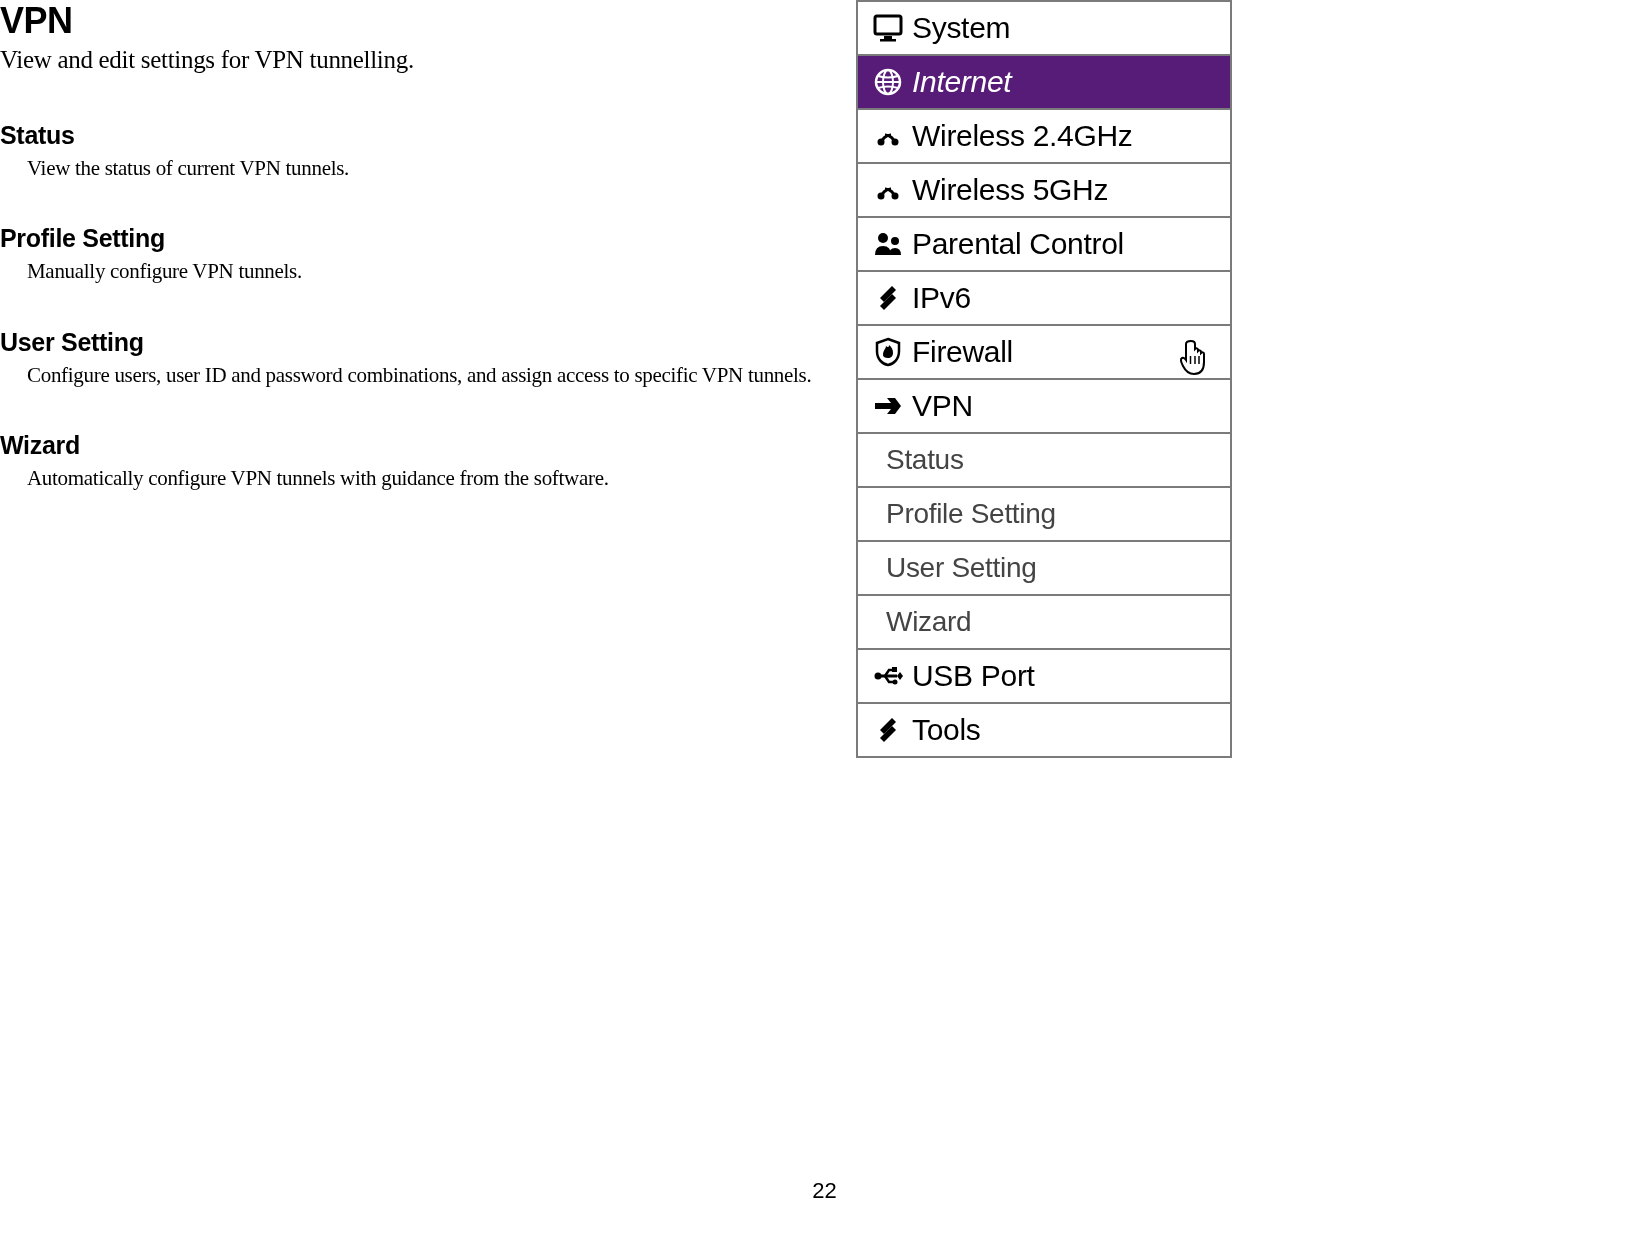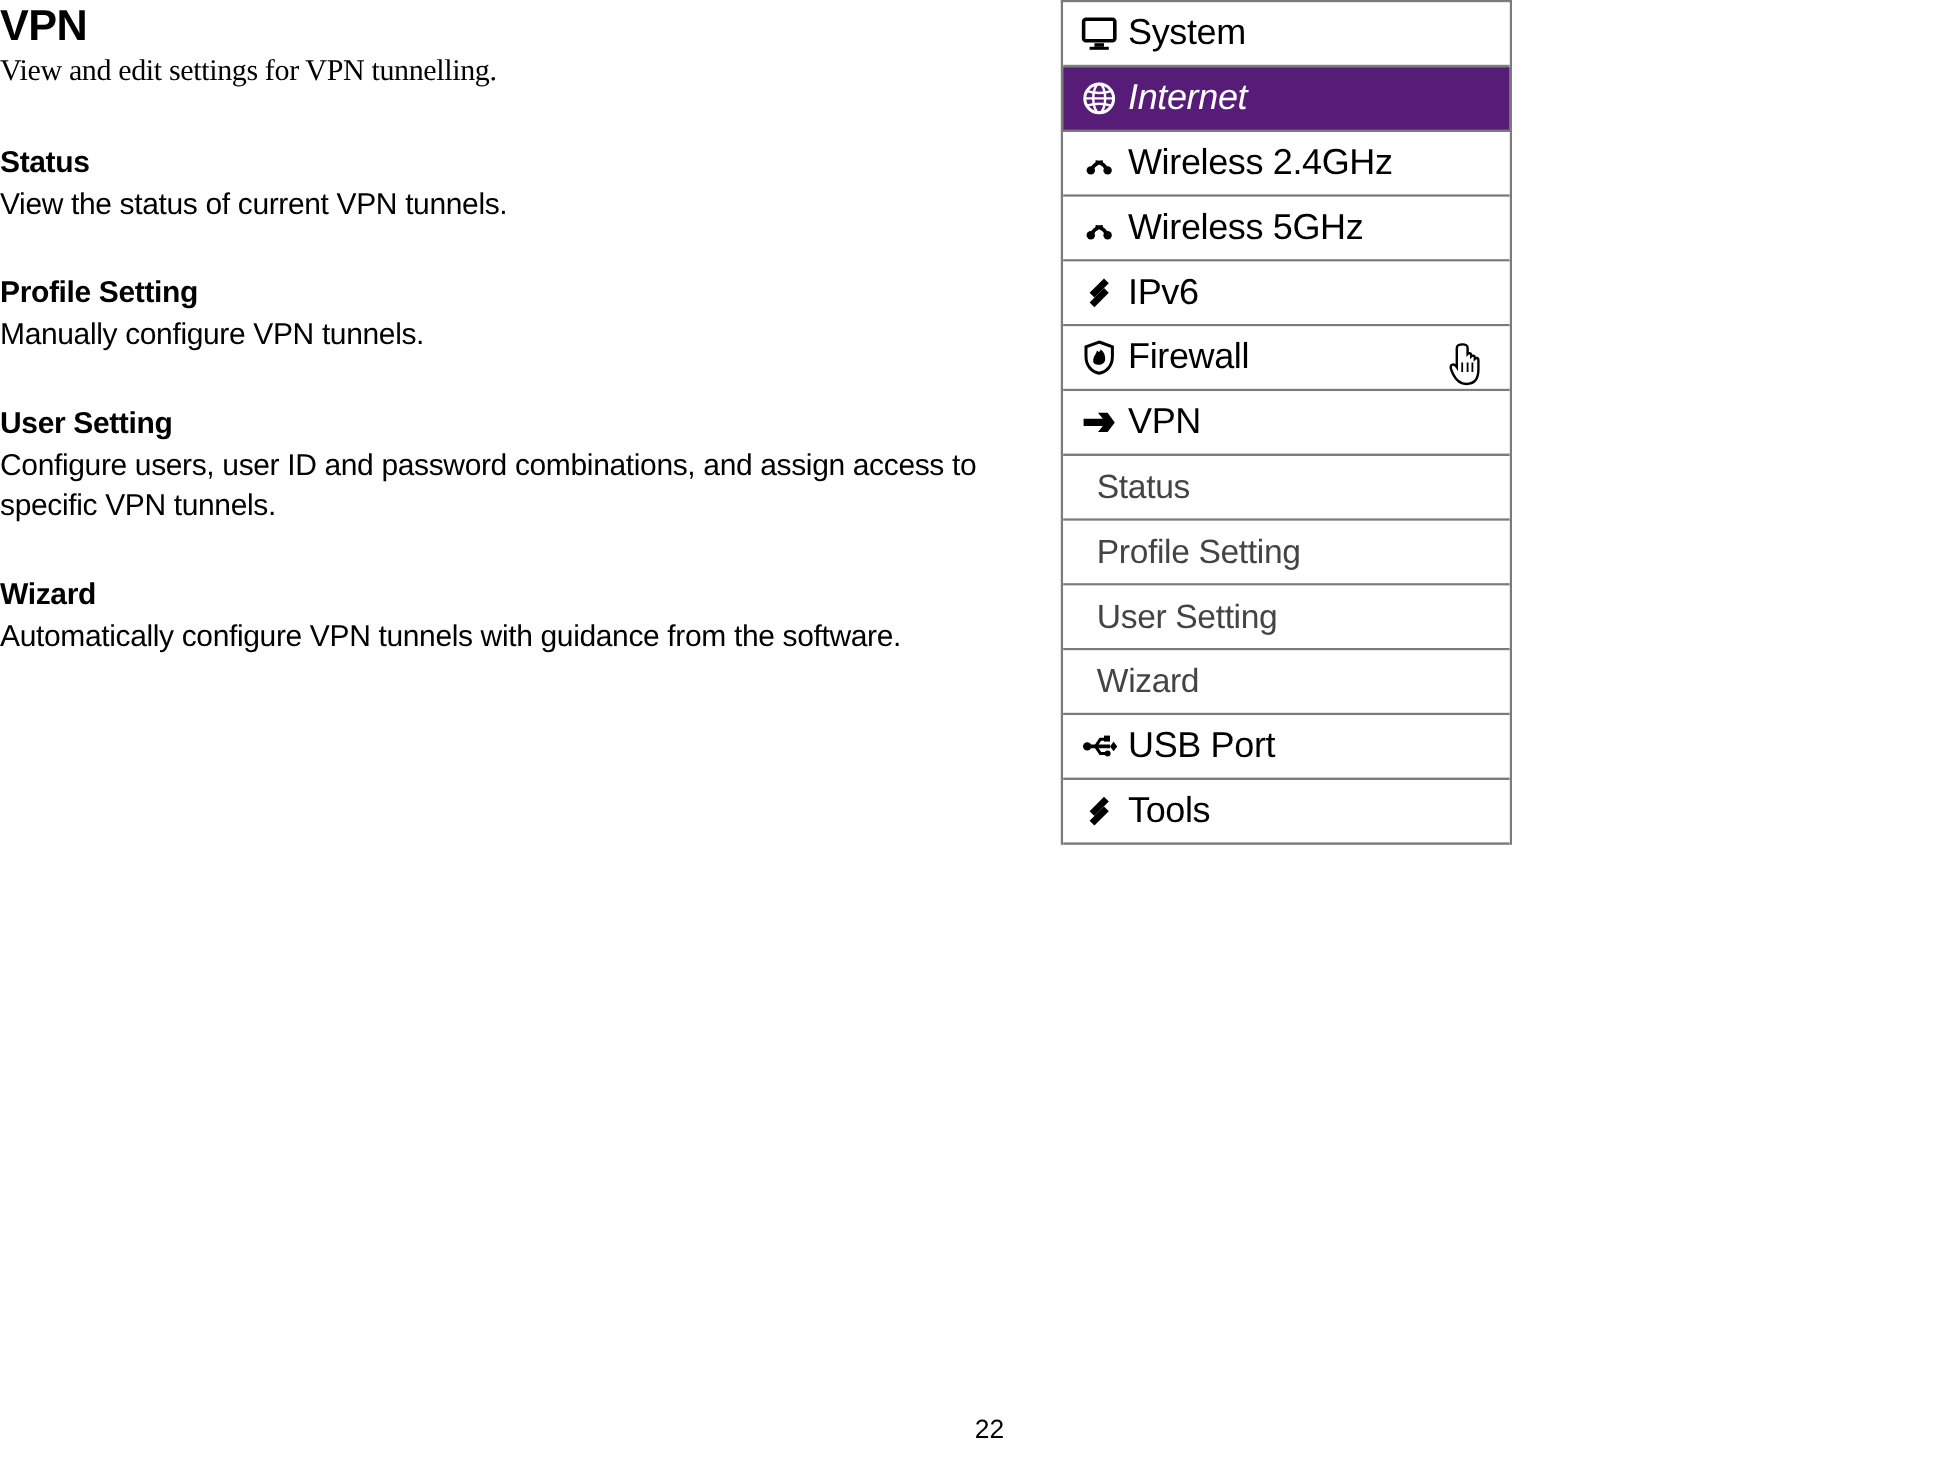--- a/index.html
+++ b/index.html
@@ -35,25 +35,26 @@
   }
 
   .sect-title {
     font-size: 25px;
     font-weight: 700;
     margin: 0 0 4px 0;
     font-family: "Segoe UI", Arial, Helvetica, sans-serif;
     letter-spacing: -0.3px;
   }
   .sect-body {
-    font-size: 25px;
+    font-size: 21px;
     margin: 0 0 42px 0;
-    font-family: Liberation Sans, sans-serif;
+    font-family: Liberation Serif, serif;
     letter-spacing: -0.3px;
     line-height: 1.35;
+    padding-left: 27px;
   }
 
   .page-number {
     position: absolute;
     width: 1627px;
     top: 1178px;
     left: 0;
     text-align: center;
     font-size: 22px;
     font-family: "Segoe UI", Arial, Helvetica, sans-serif;
@@ -63,21 +64,20 @@
   
   .sidebar {
     position: absolute;
     left: 856px;
     top: 0;
     width: 372px;
     border-left: 2px solid #7b7b7b;
     border-right: 2px solid #7b7b7b;
     border-top: 2px solid #7b7b7b;
     font-family: Arial, Helvetica, sans-serif;
-    margin-left: 28px;
   }
 
   .nav-item {
     height: 54px;
     border-bottom: 2px solid #7b7b7b;
     display: flex;
     align-items: center;
     padding-left: 6px;
     background: #ffffff;
     box-sizing: border-box;
@@ -189,20 +189,31 @@
       <svg width="30" height="24" viewBox="0 0 30 24">
         <circle cx="8" cy="18" r="3.5" fill="#000"></circle>
         <path d="M12 11 A10 10 0 0 1 22 20" fill="none" stroke="#000" stroke-width="3"></path>
         <circle cx="22" cy="18" r="3.5" fill="#000"></circle>
         <path d="M18 11 A10 10 0 0 0 8 20" fill="none" stroke="#000" stroke-width="3"></path>
       </svg>
     </span>
     <span class="label">Wireless 5GHz</span>
   </div>
 
+  <div class="nav-item">
+    <span class="icon">
+      <svg width="30" height="26" viewBox="0 0 30 26">
+        <circle cx="10" cy="7" r="5" fill="#000"></circle>
+        <path d="M2 24 Q2 15 10 15 Q18 15 18 24 Z" fill="#000"></path>
+        <circle cx="22" cy="10" r="4" fill="#000"></circle>
+        <path d="M16 24 Q16 17 22 17 Q28 17 28 24 Z" fill="#000"></path>
+      </svg>
+    </span>
+    <span class="label">Parental Control</span>
+  </div>
 
 
   <div class="nav-item">
     <span class="icon">
       <svg width="28" height="28" viewBox="0 0 28 28">
         <path d="M6 22 L18 10 L22 14 L10 26 Z" fill="#000"></path>
         <path d="M22 6 L10 18 L6 14 L18 2 Z" fill="#000"></path>
       </svg>
     </span>
     <span class="label">IPv6</span>

